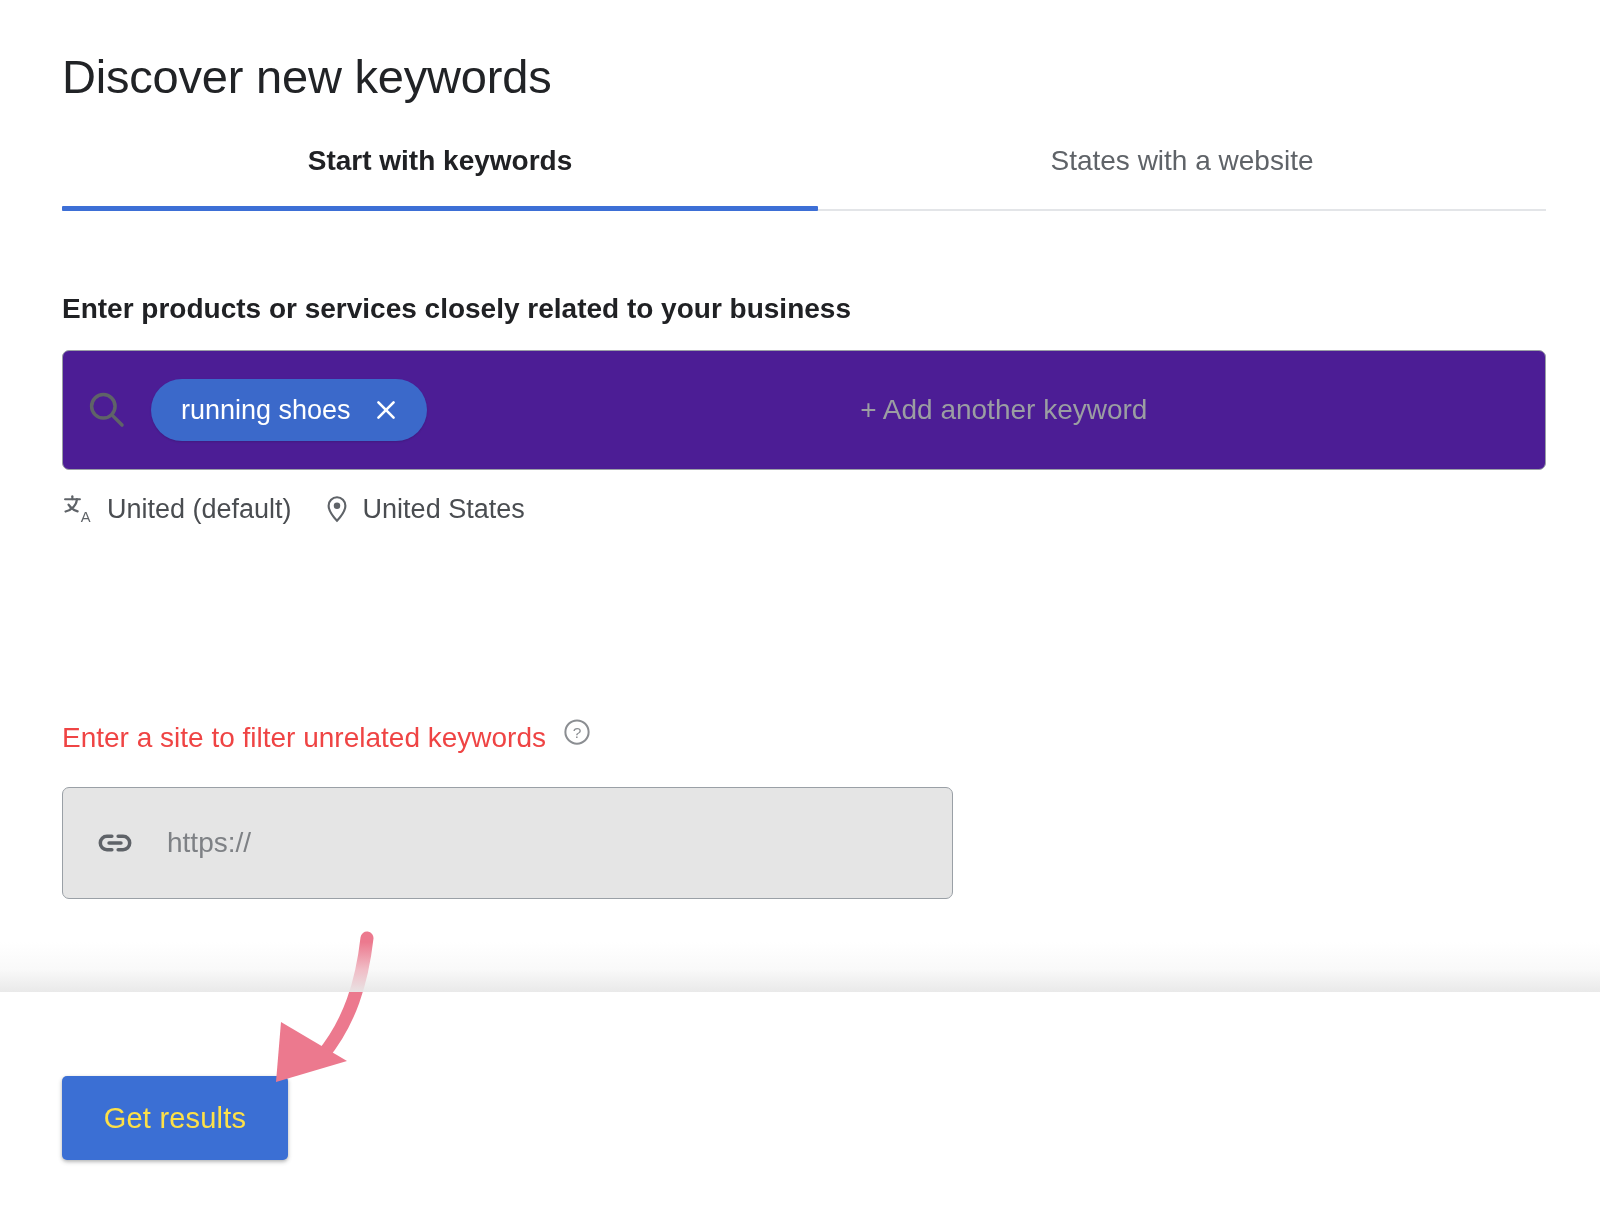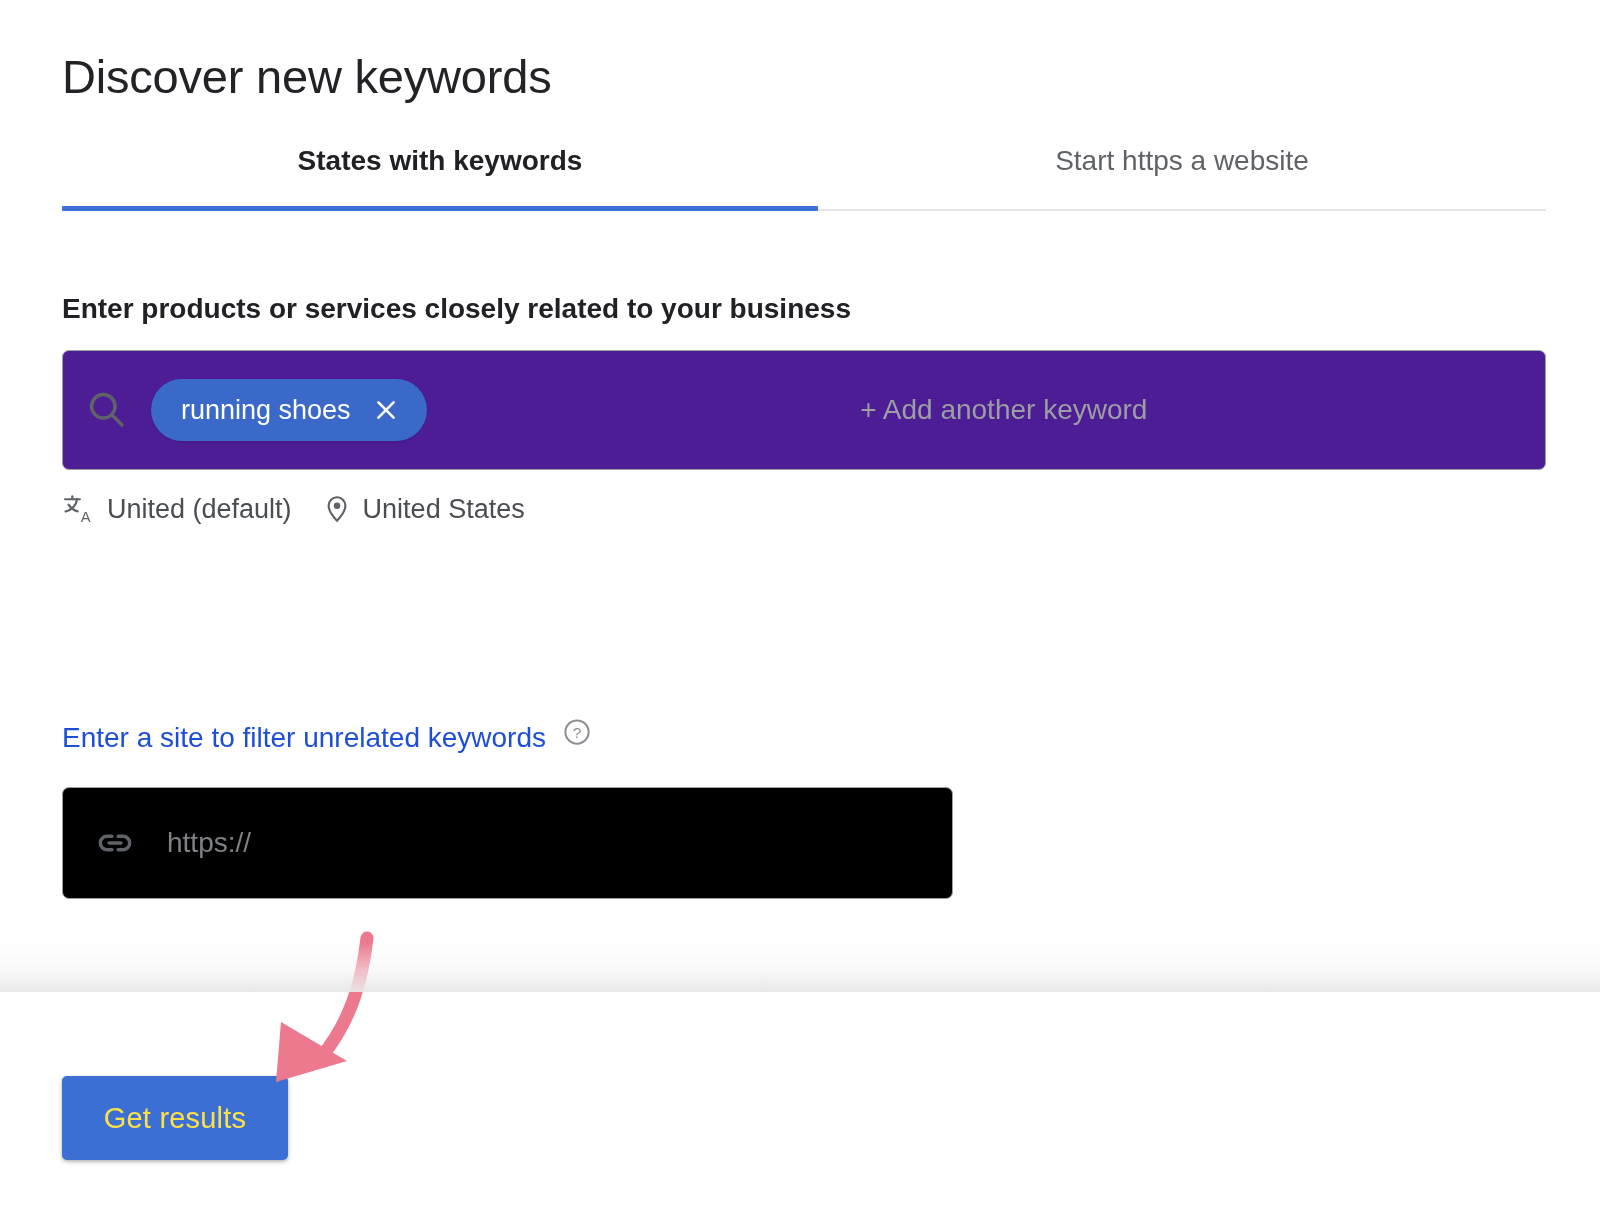--- a/index.html
+++ b/index.html
@@ -136,38 +136,38 @@
 
   
   .site-label-row {
     position: absolute;
     left: 62px; top: 722px;
     display: flex;
     align-items: center;
   }
   .site-label {
     font-size: 28px;
-    color: #1d4ed8;
+    color: #ef4444;
     white-space: nowrap;
     text-align: center;
   }
   .help-icon {
     margin-left: 16px;
     margin-top: -12px;
     display: flex; align-items: center; justify-content: center;
     cursor: pointer;
   }
 
   .site-input-box {
     position: absolute;
     left: 62px; top: 787px;
     width: 891px; height: 112px;
     border: 1.6px solid #9aa0a6;
     border-radius: 7px;
-    background: #000000;
+    background: #e5e5e5;
     display: flex;
     align-items: center;
   }
   .link-icon-wrap {
     width: 104px;
     display: flex; align-items: center; justify-content: center;
     flex: 0 0 auto;
   }
   .site-placeholder {
     flex: 1 1 auto;
@@ -216,24 +216,24 @@
 </head>
 <body>
 
 <div class="page">
 
   <h1 class="page-title">Discover new keywords</h1>
 
   <div class="tabs">
     <div class="tabs-rule"></div>
     <div class="tab tab-0">
-      <span>States with keywords</span>
+      <span>Start with keywords</span>
     </div>
     <div class="tab tab-1">
-      <span>Start https a website</span>
+      <span>States with a website</span>
     </div>
     <div class="tab-underline"></div>
   </div>
 
   <div class="kw-label">Enter products or services closely related to your business</div>
 
   <div class="kw-input-box">
     <span class="search-icon-wrap">
       <svg width="44" height="44" viewBox="0 0 24 24" aria-hidden="true">
         <circle cx="10" cy="10" r="6.4" fill="none" stroke="#5f6368" stroke-width="1.9"></circle>

